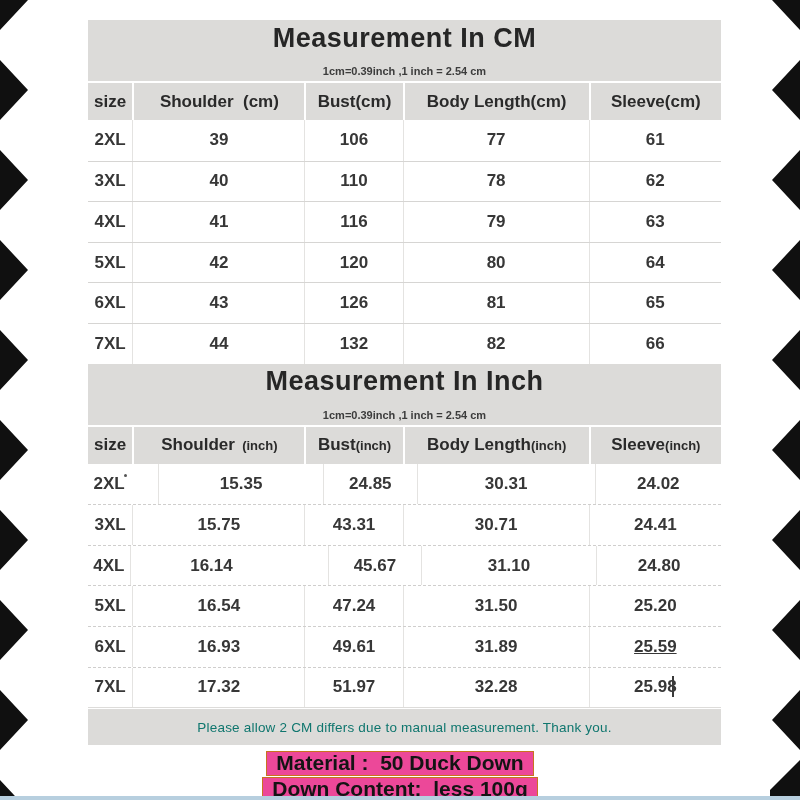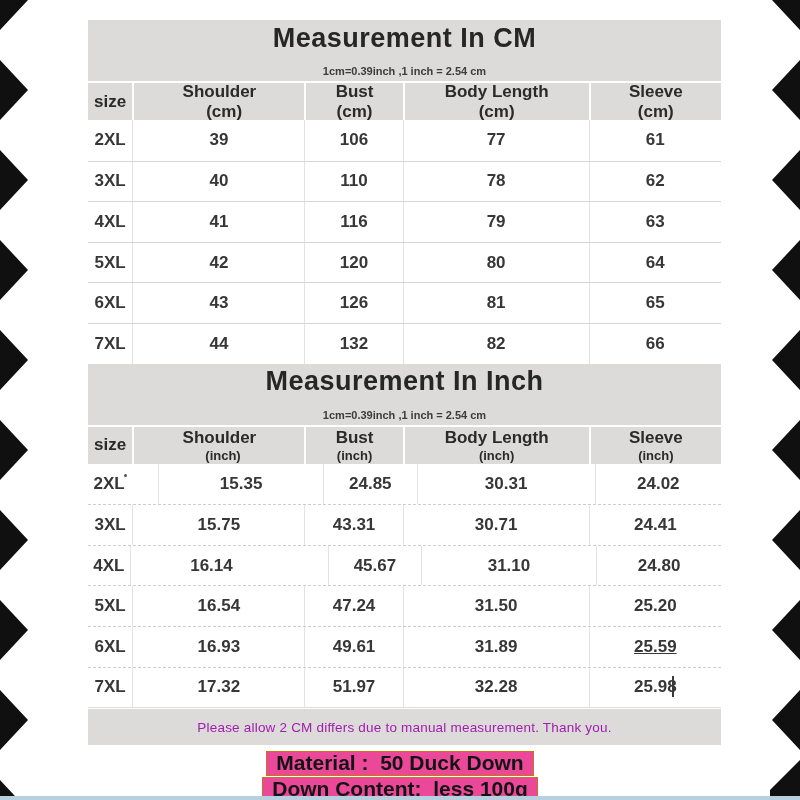--- a/index.html
+++ b/index.html
@@ -16,36 +16,36 @@
 
   .header-bg{background:#dcdbd9;}
 
   .title-block{height:61px;display:flex;flex-direction:column;align-items:center;justify-content:center;}
   .tbl-title{font-size:27px;font-weight:700;color:#262626;letter-spacing:.5px;line-height:1.1;}
   .tbl-subtitle{font-size:11px;font-weight:700;color:#3c3c3c;margin-top:12px;white-space:pre;}
 
   .header-row{display:flex;height:37px;margin-top:2px;align-items:center;}
   .hcell{display:flex;align-items:center;justify-content:center;height:100%;
          font-size:17px;font-weight:700;color:#2a2a2a;white-space:pre;box-sizing:border-box;}
-  .hcell + .hcell{border-left:2px solid #ffffff;flex-direction:column;}
+  .hcell + .hcell{border-left:2px solid #ffffff;}
   .unit{font-size:17px;font-weight:700;}
   .unit-small{font-size:13px;font-weight:700;}
 
   .trow{display:flex;height:40.6px;align-items:center;background:#ffffff;box-sizing:border-box;}
   .tcell{display:flex;align-items:center;justify-content:center;height:100%;
          font-size:17px;font-weight:700;color:#373737;box-sizing:border-box;}
   .tcell + .tcell{border-left:1px solid #e4e3e1;}
   .sec-cm .trow{border-top:1px solid #d6d5d3;}
   .sec-cm .rows .trow:first-child{border-top:none;}
   .sec-inch .trow{border-top:1px dashed #cfcecd;}
   .sec-inch .rows .trow:first-child{border-top:none;}
   .sec-inch .rows{border-bottom:1px solid #dddcda;}
 
   .note-bar{height:36px;margin-top:1px;background:#dcdbd9;display:flex;align-items:center;justify-content:center;
-            font-size:13.5px;font-weight:400;color:#a21caf;letter-spacing:.2px;}
+            font-size:13.5px;font-weight:400;color:#0f766e;letter-spacing:.2px;}
 
   .badges{position:absolute;left:0;right:0;top:751px;text-align:center;}
   .badge{display:inline-block;background:#ec4899;border:1px solid #c8741f;color:#141414;
          font-size:21px;font-weight:700;line-height:22px;padding:0 9px 1px 9px;margin:0 0 1px 0;white-space:pre;}
 
   .bottom-line{position:absolute;left:0;right:0;bottom:0;height:4px;background:#b7cfdf;}
 
   .stray-dot{position:absolute;left:36px;top:454px;width:3px;height:3px;background:#555;border-radius:50%;}
   .text-cursor{position:absolute;left:584px;top:656px;width:2px;height:21px;background:#3a3a3a;}
 </style>

